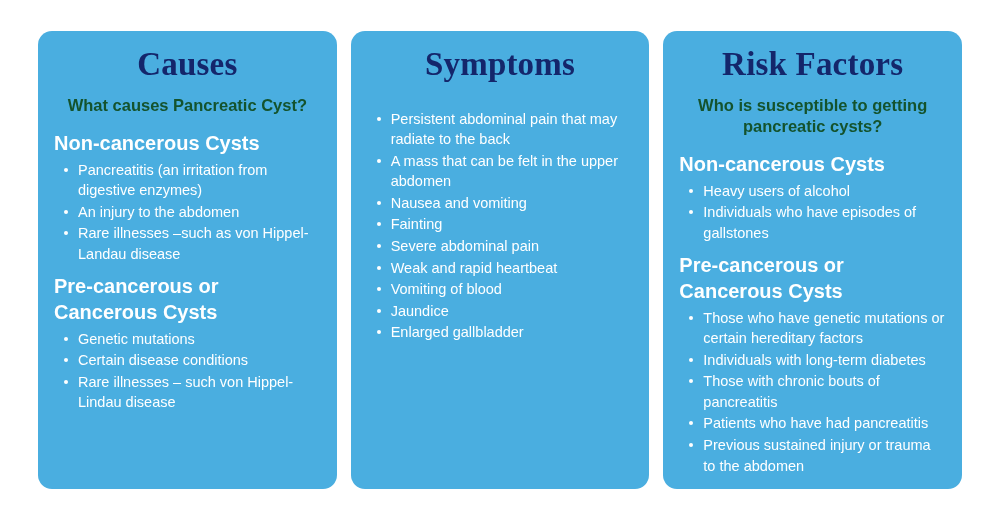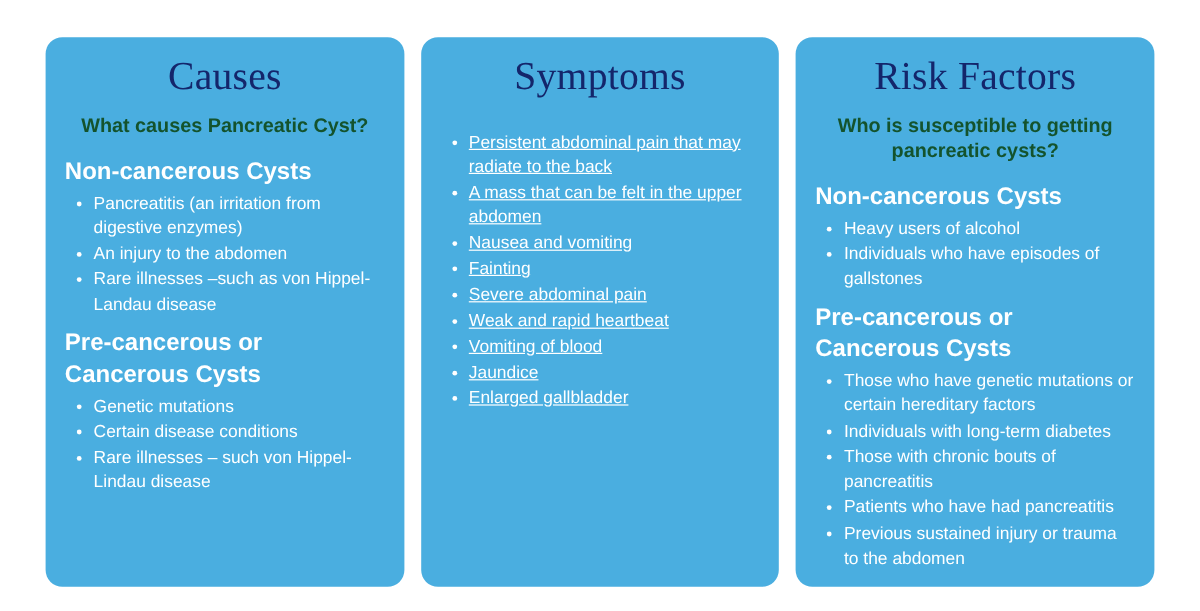--- a/index.html
+++ b/index.html
@@ -31,21 +31,21 @@
     color: #ffffff;
   }
   .card-causes { width: 304px; }
   .card-symptoms { width: 304px; }
   .card-risk { width: 304px; }
 
   .card-title {
     text-align: center;
     font-family: "Liberation Serif", serif;
     font-size: 33px;
-    font-weight: 400;
+    font-weight: 700;
     color: #14266b;
     line-height: 1.2;
     margin: 4px 0 10px 0;
     letter-spacing: 0.2px;
   }
   .card-subtitle {
     text-align: center;
     font-size: 16.5px;
     font-weight: 700;
     color: #14532d;
@@ -75,21 +75,21 @@
   ul.bullets li::before {
     content: "";
     position: absolute;
     left: 4px;
     top: 8px;
     width: 4px;
     height: 4px;
     border-radius: 50%;
     background: #ffffff;
   }
-  .sym-list li { margin-bottom: 2px; text-decoration: underline; }
+  .sym-list li { margin-bottom: 2px; }
   .spacer-top { height: 14px; }
 </style>
 </head>
 <body>
 
 <div class="board">
 
   <div class="card card-causes">
     <div class="card-title">Causes</div>
     <div class="card-subtitle">What causes Pancreatic Cyst?</div>

